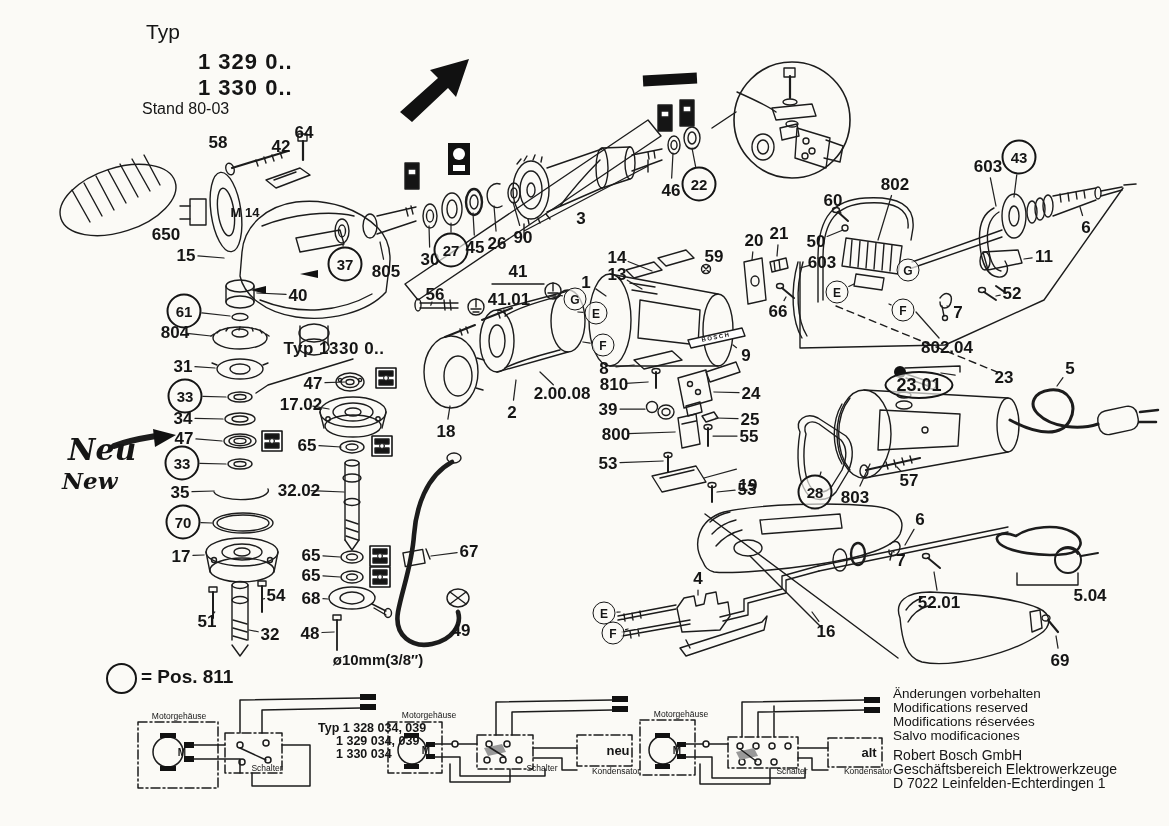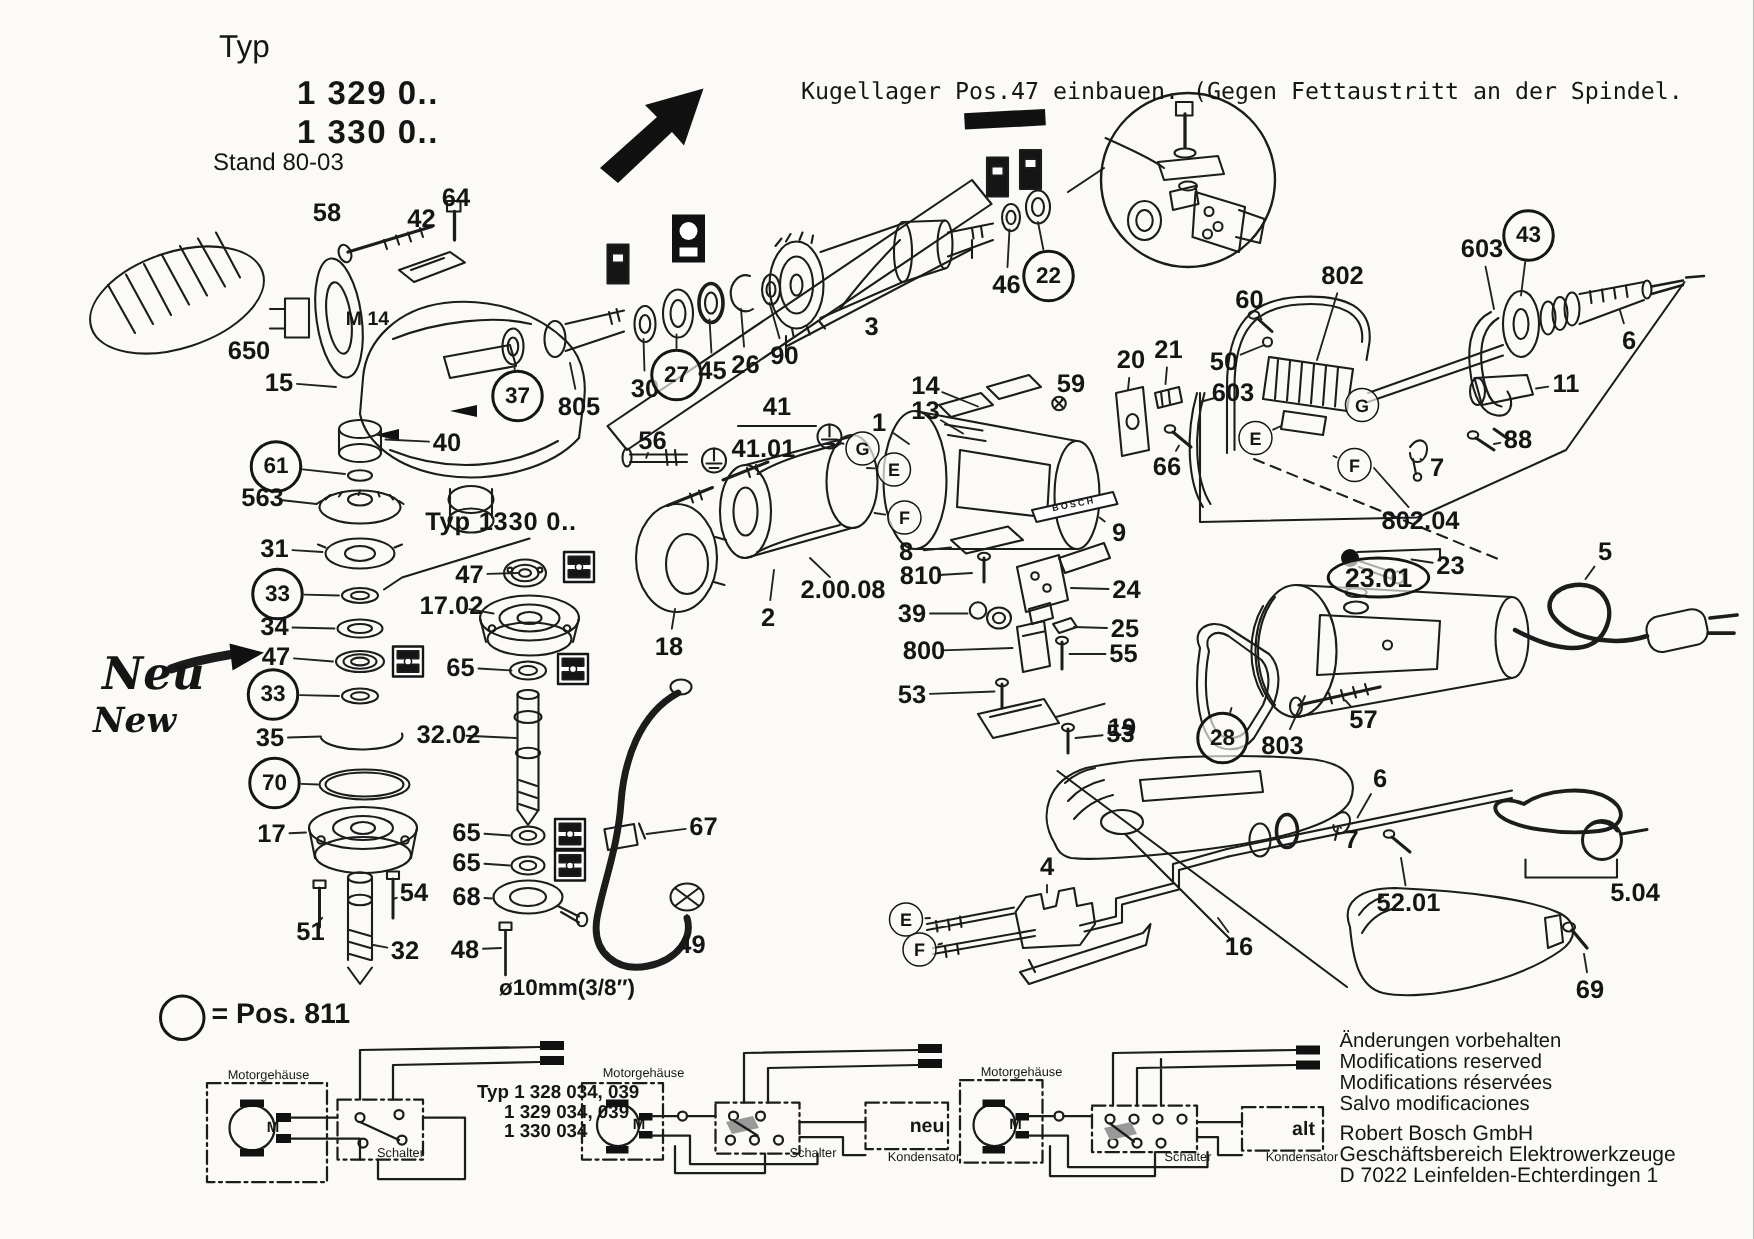--- a/index.html
+++ b/index.html
@@ -696,21 +696,21 @@
       <div class="lbl " style="left: 430px; top: 259px;">30</div>
       <div class="lbl c" style="left: 451px; top: 250px;">27</div>
       <div class="lbl " style="left: 475px; top: 247px;">45</div>
       <div class="lbl " style="left: 497px; top: 243px;">26</div>
       <div class="lbl " style="left: 523px; top: 237px;">90</div>
       <div class="lbl " style="left: 581px; top: 218px;">3</div>
       <div class="lbl " style="left: 671px; top: 190px;">46</div>
       <div class="lbl c" style="left: 699px; top: 184px;">22</div>
       <div class="lbl " style="left: 298px; top: 295px;">40</div>
       <div class="lbl c" style="left: 184px; top: 311px;">61</div>
-      <div class="lbl " style="left: 175px; top: 332px;">563</div>
+      <div class="lbl " style="left: 175px; top: 332px;">804</div>
       <div class="lbl " style="left: 183px; top: 366px;">31</div>
       <div class="lbl c" style="left: 185px; top: 396px;">33</div>
       <div class="lbl " style="left: 183px; top: 418px;">34</div>
       <div class="lbl " style="left: 184px; top: 438px;">47</div>
       <div class="lbl c" style="left: 182px; top: 463px;">33</div>
       <div class="lbl " style="left: 180px; top: 492px;">35</div>
       <div class="lbl c" style="left: 183px; top: 522px;">70</div>
       <div class="lbl " style="left: 181px; top: 556px;">17</div>
       <div class="lbl " style="left: 207px; top: 621px;">51</div>
       <div class="lbl " style="left: 276px; top: 595px;">54</div>
@@ -755,49 +755,48 @@
       <div class="lbl " style="left: 779px; top: 233px;">21</div>
       <div class="lbl " style="left: 778px; top: 311px;">66</div>
       <div class="lbl " style="left: 822px; top: 262px;">603</div>
       <div class="lbl " style="left: 833px; top: 200px;">60</div>
       <div class="lbl " style="left: 816px; top: 241px;">50</div>
       <div class="lbl " style="left: 895px; top: 184px;">802</div>
       <div class="lbl " style="left: 988px; top: 166px;">603</div>
       <div class="lbl c" style="left: 1019px; top: 157px;">43</div>
       <div class="lbl " style="left: 1086px; top: 227px;">6</div>
       <div class="lbl " style="left: 1044px; top: 256px;">11</div>
-      <div class="lbl " style="left: 1012px; top: 293px;">88</div>
+      <div class="lbl " style="left: 1012px; top: 293px;">52</div>
       <div class="lbl " style="left: 958px; top: 312px;">7</div>
       <div class="lbl " style="left: 947px; top: 347px;">802.04</div>
       <div class="lbl l" style="left: 908px; top: 270px;">G</div>
       <div class="lbl l" style="left: 837px; top: 292px;">E</div>
       <div class="lbl l" style="left: 903px; top: 310px;">F</div>
       <div class="lbl o" style="left: 919px; top: 385px;">23.01</div>
-      <div class="lbl " style="left: 967px; top: 377px; text-align: center;">23</div>
+      <div class="lbl " style="left: 1004px; top: 377px; text-align: center;">23</div>
       <div class="lbl " style="left: 1070px; top: 368px;">5</div>
       <div class="lbl " style="left: 909px; top: 480px;">57</div>
       <div class="lbl c" style="left: 815px; top: 492px;">28</div>
       <div class="lbl " style="left: 855px; top: 497px;">803</div>
       <div class="lbl " style="left: 920px; top: 519px;">6</div>
       <div class="lbl " style="left: 901px; top: 560px;">7</div>
       <div class="lbl " style="left: 939px; top: 602px;">52.01</div>
       <div class="lbl " style="left: 1090px; top: 595px;">5.04</div>
       <div class="lbl " style="left: 826px; top: 631px;">16</div>
       <div class="lbl " style="left: 698px; top: 578px;">4</div>
       <div class="lbl l" style="left: 604px; top: 613px;">E</div>
       <div class="lbl l" style="left: 613px; top: 633px;">F</div>
       <div class="lbl " style="left: 1060px; top: 660px;">69</div>
     </div>
 
 <div class="hdr-typ">Typ</div>
 <div class="hdr-m1">1 329 0..</div>
 <div class="hdr-m2">1 330 0..</div>
 <div class="hdr-stand">Stand 80-03</div>
 
-<div class="notice n2">Kugellager Pos.47 einbauen. (Gegen Fettaustritt an der Spindel.</div>
 
 <div class="hand neu">Neu</div>
 <div class="hand new">New</div>
 
 <div class="legend-circle"></div>
 <div class="legend-text">= Pos. 811</div>
 
 <span class="bosch">BOSCH</span>
 
 <div class="typlist t1">Typ 1 328 034, 039</div>

